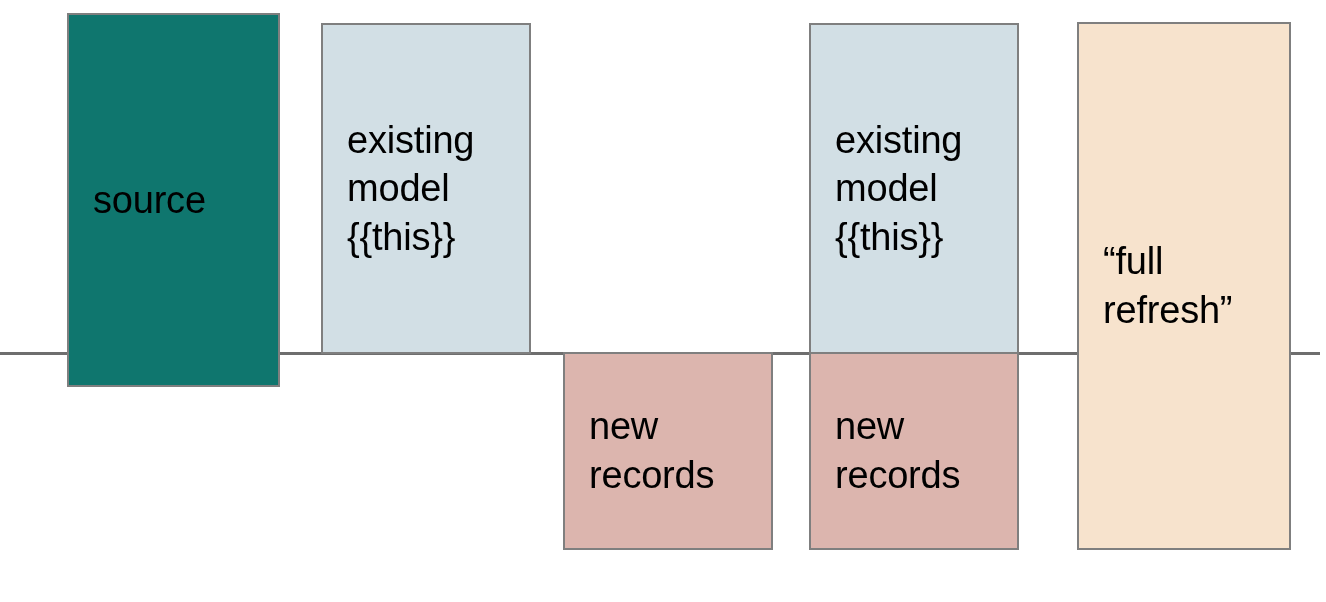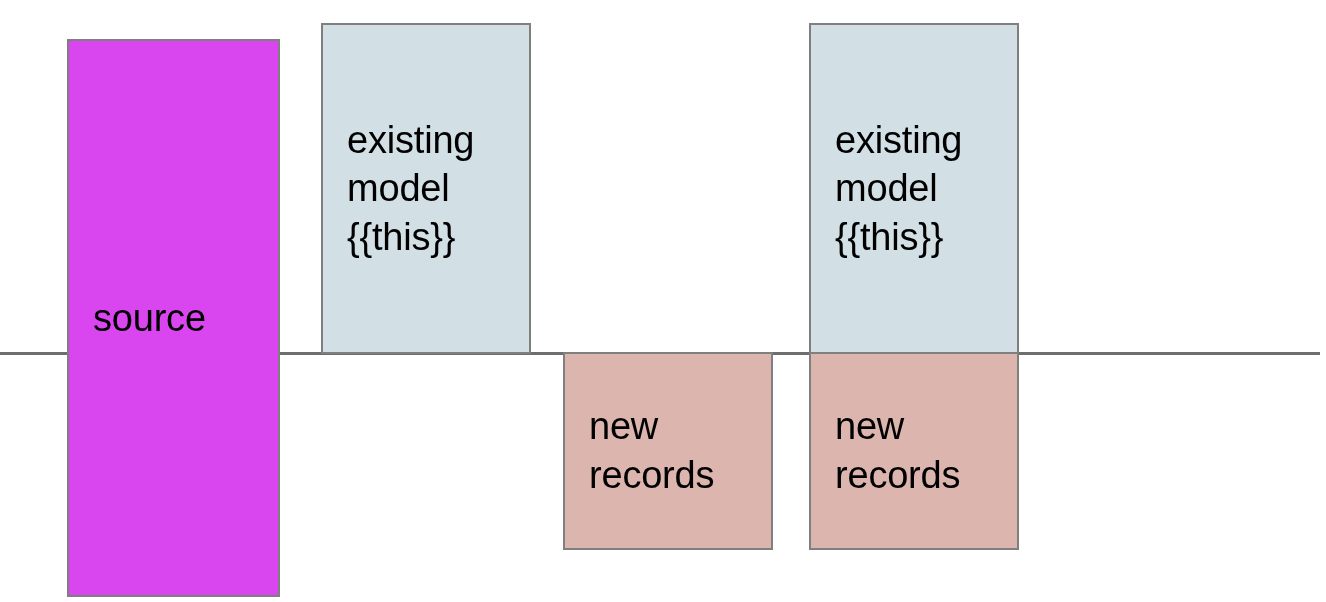--- a/index.html
+++ b/index.html
@@ -43,21 +43,21 @@
   .z-line { z-index: 1; }
   .z-box  { z-index: 2; margin-left: 33px; }
 </style>
 </head>
 <body>
 
 <div id="canvas" style="background: rgb(255, 255, 255);">
 
   <div class="axis-line z-line" id="divider" style="left: 0px; top: 352px; width: 1320px; height: 3px; background: rgb(110, 110, 110);"></div>
 
-  <div class="node-box z-box" id="box-source" style="left: 34px; top: 39px; width: 213px; height: 558px; background: #d946ef; border-color: rgb(127, 127, 127);">
+  <div class="node-box z-box" id="box-source" style="left: 34px; top: 13px; width: 213px; height: 374px; background: #0f766e; border-color: rgb(127, 127, 127);">
     <div class="node-label">source</div>
   </div>
 
   <div class="node-box z-box" id="box-existing-model-left" style="left: 288px; top: 23px; width: 210px; height: 331px; background: rgb(210, 223, 229); border-color: rgb(127, 127, 127);">
     <div class="node-label">existing
 model
 {{this}}</div>
   </div>
 
   <div class="node-box z-box" id="box-new-records-left" style="left: 530px; top: 352px; width: 210px; height: 198px; background: rgb(220, 181, 174); border-color: rgb(127, 127, 127);">
@@ -69,14 +69,18 @@
     <div class="node-label">existing
 model
 {{this}}</div>
   </div>
 
   <div class="node-box z-box" id="box-new-records-right" style="left: 776px; top: 352px; width: 210px; height: 198px; background: rgb(220, 181, 174); border-color: rgb(127, 127, 127);">
     <div class="node-label">new
 records</div>
   </div>
 
+  <div class="node-box z-box" id="box-full-refresh" style="left: 1044px; top: 22px; width: 214px; height: 528px; background: rgb(247, 227, 205); border-color: rgb(127, 127, 127);">
+    <div class="node-label">“full
+refresh”</div>
+  </div>
 
 </div>
 
 </body></html>

